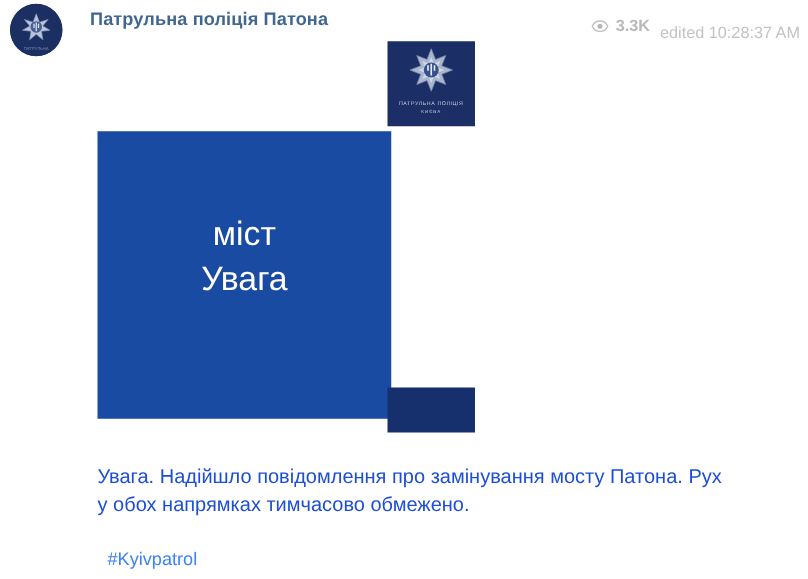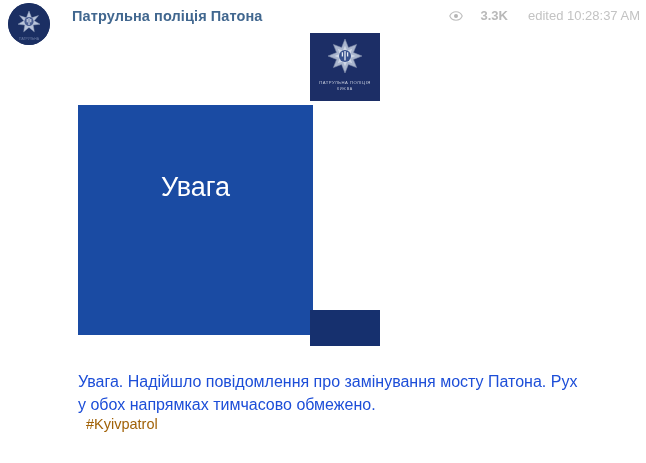--- a/index.html
+++ b/index.html
@@ -46,33 +46,34 @@
     letter-spacing: 0.1px;
     white-space: nowrap;
   }
 
   .meta {
     position: absolute;
     right: 6px;
     top: 8px;
     display: flex;
     align-items: center;
-    gap: 18px;
+    gap: 6px;
     white-space: nowrap;
   }
   .eye-icon { display: block; }
   .views-count {
     font-size: 13px;
     font-weight: bold;
     color: #b9b9b9;
   }
   .edited-time {
     font-size: 13px;
     color: #c3c3c3;
     margin-left: 2px;
+    margin-top: 10px;
   }
 
   
   .media {
     position: absolute;
     left: 0;
     top: 0;
     width: 646px;
     height: 360px;
   }
@@ -144,23 +145,23 @@
     top: 370px;
     width: 500px;
     font-size: 16px;
     line-height: 23px;
     color: #1d4ed8;
   }
 
   .hashtag {
     position: absolute;
     left: 86px;
-    top: 416px;
+    top: 440px;
     font-size: 14.5px;
-    color: #a16207;
+    color: #3b82f6;
   }
 </style>
 </head>
 <body>
 
 <div class="post-header">
 
   <div class="avatar">
     <svg width="42" height="42" viewBox="0 0 42 42">
       <circle cx="21" cy="21" r="21" fill="#1b2f63"></circle>
@@ -196,20 +197,21 @@
         <circle cx="0" cy="0" r="6" fill="#37508c"></circle>
         <path d="M0,-5 L0,4.4 M-2.6,-3.8 L-2.6,0.6 M2.6,-3.8 L2.6,0.6" stroke="#e8edf6" stroke-width="1.3" fill="none"></path>
       </g>
     </svg>
     <span class="logo-line1">ПАТРУЛЬНА ПОЛІЦІЯ</span>
     <span class="logo-line2">КИЄВА</span>
   </div>
 
   <div class="blue-panel">
     <div class="panel-text">
+      <span class="line">міст</span>
       <span class="line">Увага</span>
     </div>
   </div>
 
   <div class="navy-square"></div>
 
 </div>
 
 <div class="message-text">Увага. Надійшло повідомлення про замінування мосту Патона. Рух у обох напрямках тимчасово обмежено.</div>
 

